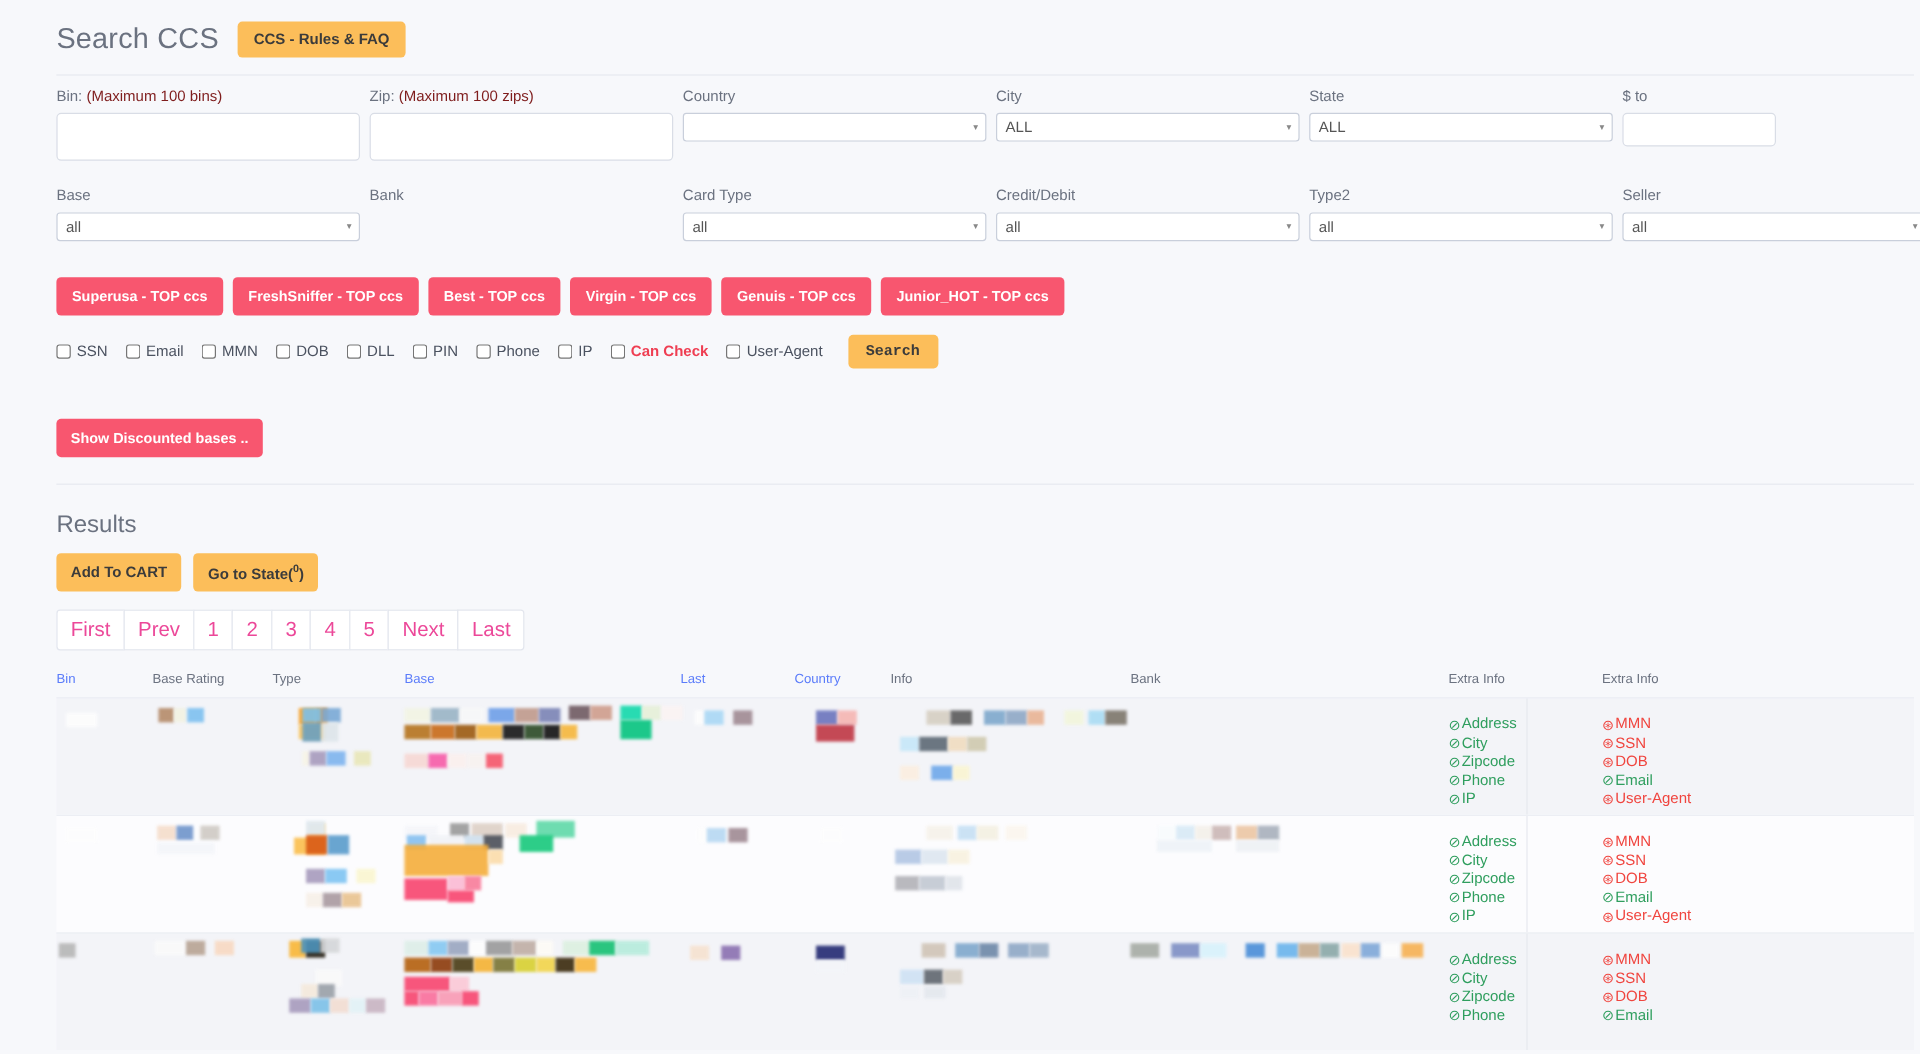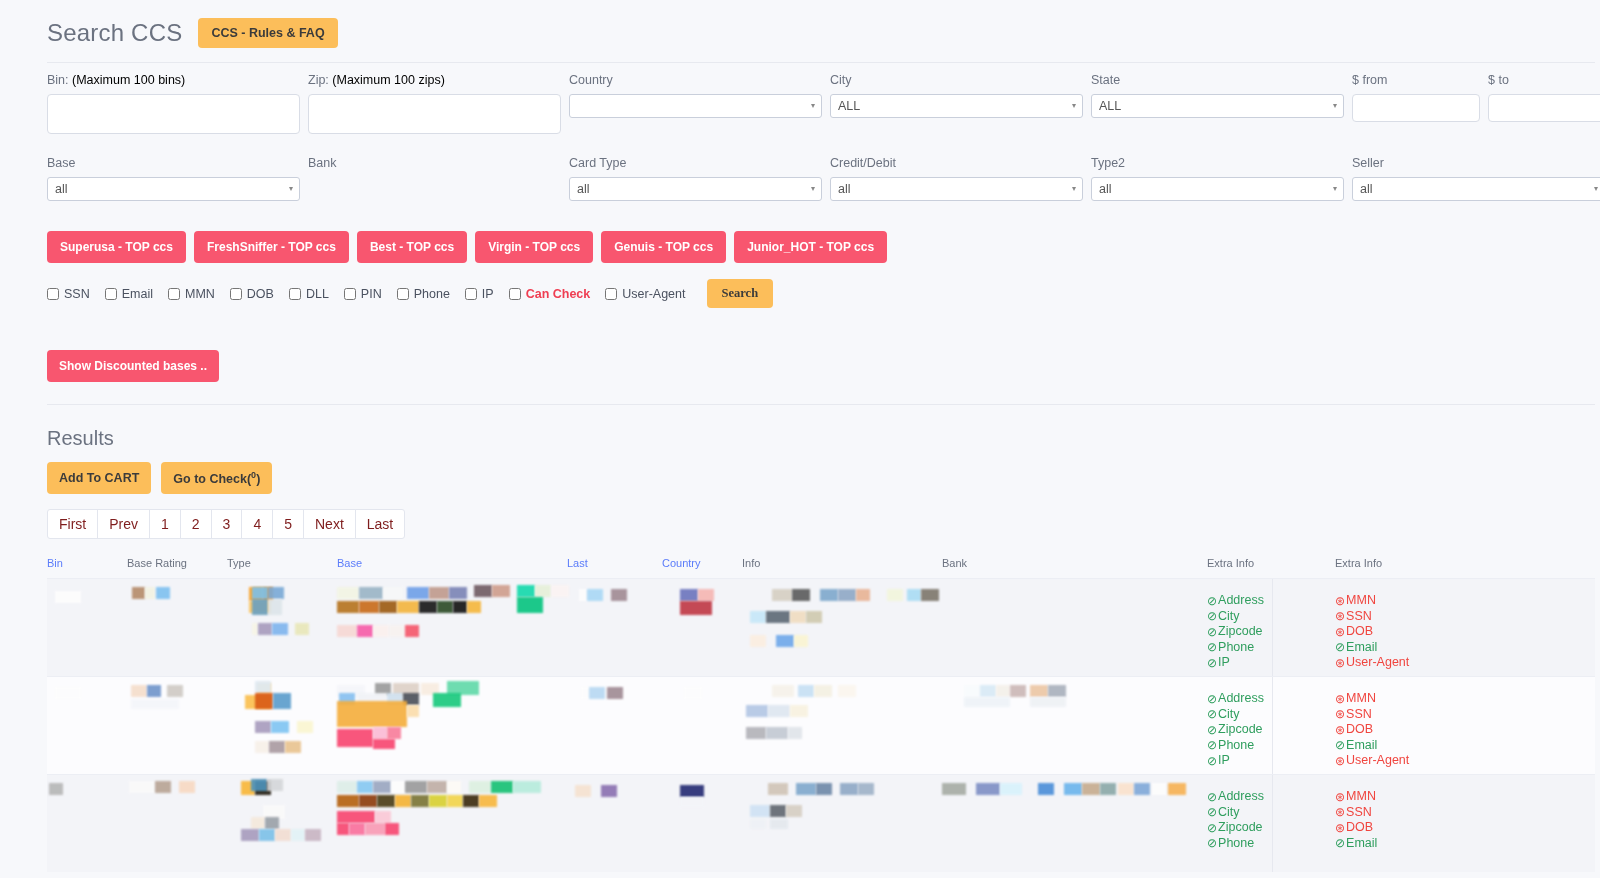--- a/index.html
+++ b/index.html
@@ -28,21 +28,21 @@
   .hr { height: 1px; background: #e7e9ef; margin: 14px 26px 0 26px; }
 
   
   .form-grid {
     display: grid; padding: 10px 26px 0 26px; column-gap: 8px;
   }
   .row1 { grid-template-columns: 253px 253px 253px 253px 253px 128px 180px; }
   .row2 { grid-template-columns: 253px 253px 253px 253px 253px 253px; margin-top: 12px; }
   .fld { display: flex; flex-direction: column; }
   .lbl { font-size: 12.5px; color: #6b7280; margin-bottom: 6px; height: 15px; }
-  .lbl .warn { color: #000000; }
+  .lbl .warn { color: #7f1d1d; }
   textarea.ta {
     height: 40px; resize: none; border: 1px solid #d9dde6; border-radius: 4px;
     background: #fff; font-size: 12.5px; color: #444; padding: 6px 8px;
     font-family: "Liberation Sans", sans-serif; outline: none;
   }
   .sel {
     height: 23px; border: 1px solid #c9cfdb; border-radius: 3px; background: #fff;
     font-size: 12.5px; color: #555; padding: 0 18px 0 7px; line-height: 21px;
     position: relative; cursor: pointer; white-space: nowrap; overflow: hidden;
   }
@@ -77,21 +77,21 @@
   }
   .chk { display: flex; align-items: center; gap: 5px; margin-right: 15px; }
   .chk input {
     width: 12px; height: 12px; margin: 0; cursor: pointer; accent-color: #888;
   }
   .chk label { font-size: 12.5px; color: #4b5260; cursor: pointer; }
   .chk label.red { color: #ef3e52; font-weight: 700; }
   .btn-search {
     background: #fcbe5a; color: #3b3b3b; border: none; border-radius: 4px;
     font-size: 12.5px; font-weight: 700; padding: 7px 15px; cursor: pointer;
-    margin-left: 6px; font-family: Liberation Serif, serif;
+    margin-left: 6px; font-family: Liberation Mono, monospace;
   }
 
   
   .notices { padding: 20px 26px 0 26px; }
   .notice { font-size: 12.5px; color: #4b5260; line-height: 16px; margin-bottom: 1px; }
   .notice b { color: #222; }
   .btn-disc {
     background: #f8566f; color: #fff; border: none; border-radius: 4px;
     font-size: 12px; font-weight: 700; padding: 9px 12px; cursor: pointer;
     margin-top: 22px; font-family: "Liberation Sans", sans-serif;
@@ -102,22 +102,22 @@
   .cartbtns { display: flex; gap: 10px; padding: 12px 26px 0 26px; }
   .btn-cart {
     background: #fcbe5a; color: #3b3b3b; border: none; border-radius: 4px;
     font-size: 12.5px; font-weight: 700; padding: 8px 12px; cursor: pointer;
     font-family: "Liberation Sans", sans-serif;
   }
   .btn-cart sup { font-size: 9px; }
 
   .pager { display: flex; padding: 15px 26px 0 26px; }
   .pg {
-    border: 1px solid #e3e6ee; background: #fff; color: #7f1d1d;
-    font-size: 14px; padding: 6px 11px; cursor: pointer; margin-left: -1px;
+    border: 1px solid #e3e6ee; background: #fff; color: #ec4899;
+    font-size: 17px; padding: 6px 11px; cursor: pointer; margin-left: -1px;
     font-family: "Liberation Sans", sans-serif;
   }
   .pg:first-child { margin-left: 0; border-radius: 3px 0 0 3px; }
   .pg:last-child { border-radius: 0 3px 3px 0; }
 
   
   .tbl { padding: 0 26px; margin-top: 12px; }
   .trow { display: flex; position: relative; }
   .thead .cell { font-size: 11px; padding: 6px 0 9px 0; }
   .thead .cell.link { color: #5b7cfa; }
@@ -175,24 +175,20 @@
       </div>
       <div class="fld">
         <div class="lbl">City</div>
         <div class="sel tall"><span>ALL</span><span class="caret">▾</span></div>
       </div>
       <div class="fld">
         <div class="lbl">State</div>
         <div class="sel tall"><span>ALL</span><span class="caret">▾</span></div>
       </div>
       <div class="fld">
-        <div class="lbl">$ from</div>
-        <input class="inp-sm" style="">
-      </div>
-      <div class="fld">
         <div class="lbl">$ to</div>
         <input class="inp-sm" style="">
       </div>
     </div>
 
   <div class="form-grid row2" id="form-row2">
       <div class="fld">
         <div class="lbl">Base</div>
         <div class="sel tall"><span>all</span><span class="caret">▾</span></div>
       </div>
@@ -275,21 +271,21 @@
   <div class="notices">
     <button class="btn-disc">Show Discounted bases ..</button>
   </div>
 
   <div class="hr" style="margin-top:22px;"></div>
 
   <div class="results-hdr">Results</div>
 
   <div class="cartbtns">
     <button class="btn-cart">Add To CART</button>
-    <button class="btn-cart"><span>Go to Check(</span><sup>0</sup><span>)</span></button>
+    <button class="btn-cart"><span>Go to State(</span><sup>0</sup><span>)</span></button>
   </div>
 
   <div class="pager" id="pager">
       <button class="pg">First</button>
       <button class="pg">Prev</button>
       <button class="pg">1</button>
       <button class="pg">2</button>
       <button class="pg">3</button>
       <button class="pg">4</button>
       <button class="pg">5</button>

